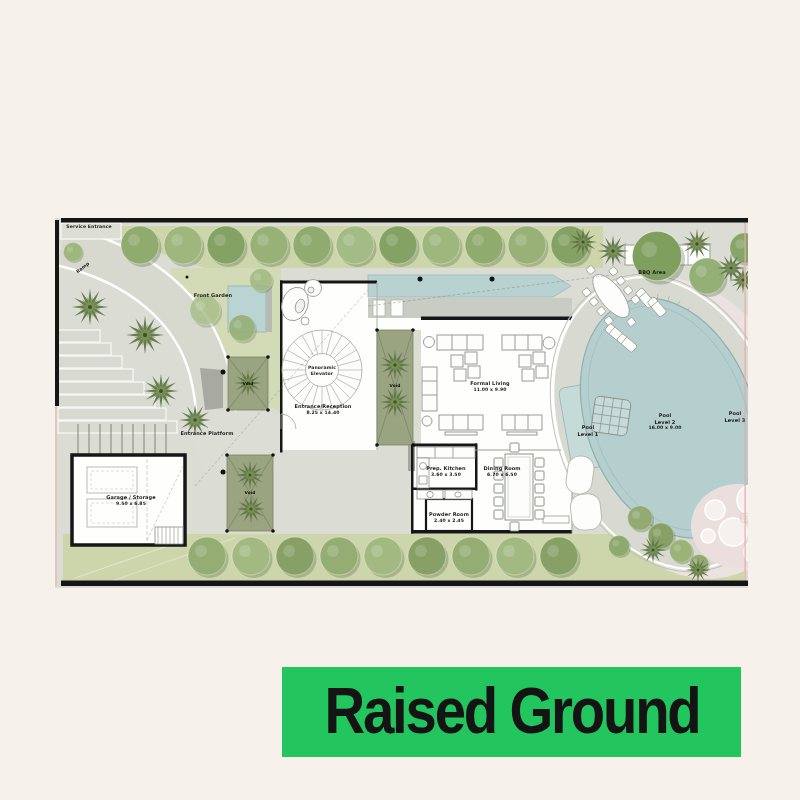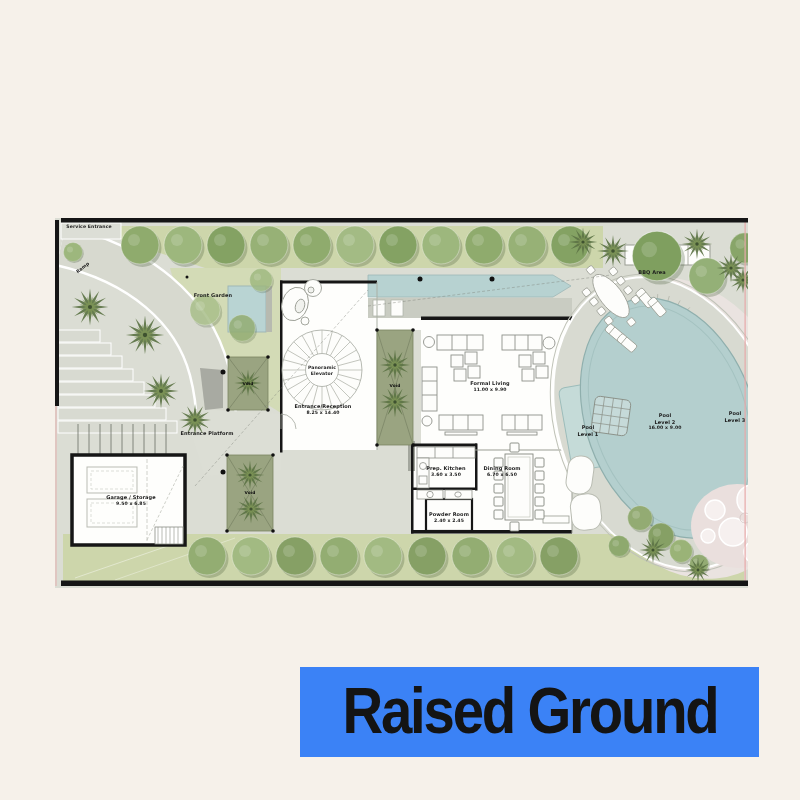--- a/index.html
+++ b/index.html
@@ -5,21 +5,21 @@
   html,body{margin:0;padding:0}
   body{width:800px;height:800px;position:relative;overflow:hidden;background:#f6f1ea;font-family:"DejaVu Sans",sans-serif}
   #plan{position:absolute;left:55px;top:218px;width:693px;height:370px;background:#dbddd4}
   #plan svg{position:absolute;left:0;top:0;display:block}
   .lbl{position:absolute;transform:translate(-50%,-50%);font:700 5px/1.3 "DejaVu Sans",sans-serif;
        color:#1c1c1c;text-align:center;white-space:nowrap;letter-spacing:.1px;z-index:5}
   .lbl span{display:block}
   .lbl .dims{font-size:4.6px}
   .lbl.tiny{font-size:4.3px;color:#101010}
   .lbl.wrap{white-space:normal;width:34px}
-  .title-strip{position:absolute;left:300px;top:667px;width:459px;height:90px;background:#3b82f6}
+  .title-strip{position:absolute;left:282px;top:667px;width:459px;height:90px;background:#22c55e}
   .title{position:absolute;left:50%;top:50%;transform:translate(-50%,-52%) scaleX(.88);
          font:800 64px/1 "Liberation Sans",sans-serif;letter-spacing:-2.5px;color:#141414;white-space:nowrap}
 </style>
 </head>
 <body>
 
 <div id="plan">
 <svg viewBox="0 0 693 370" width="693" height="370">
   <defs>
     <g id="palm">

